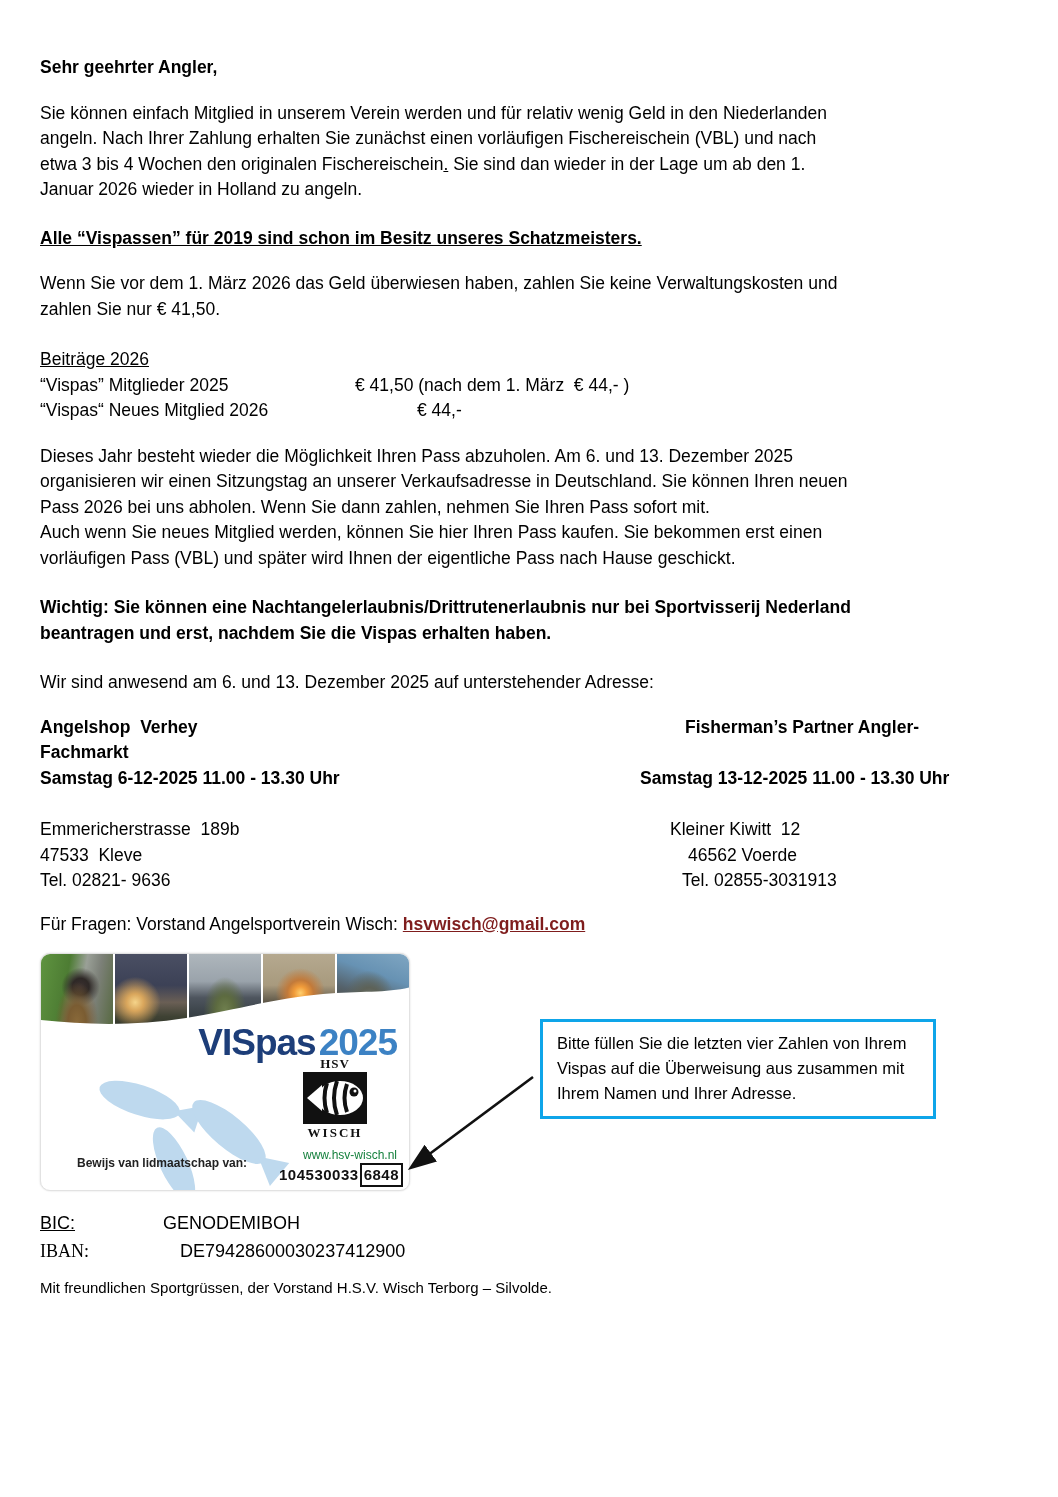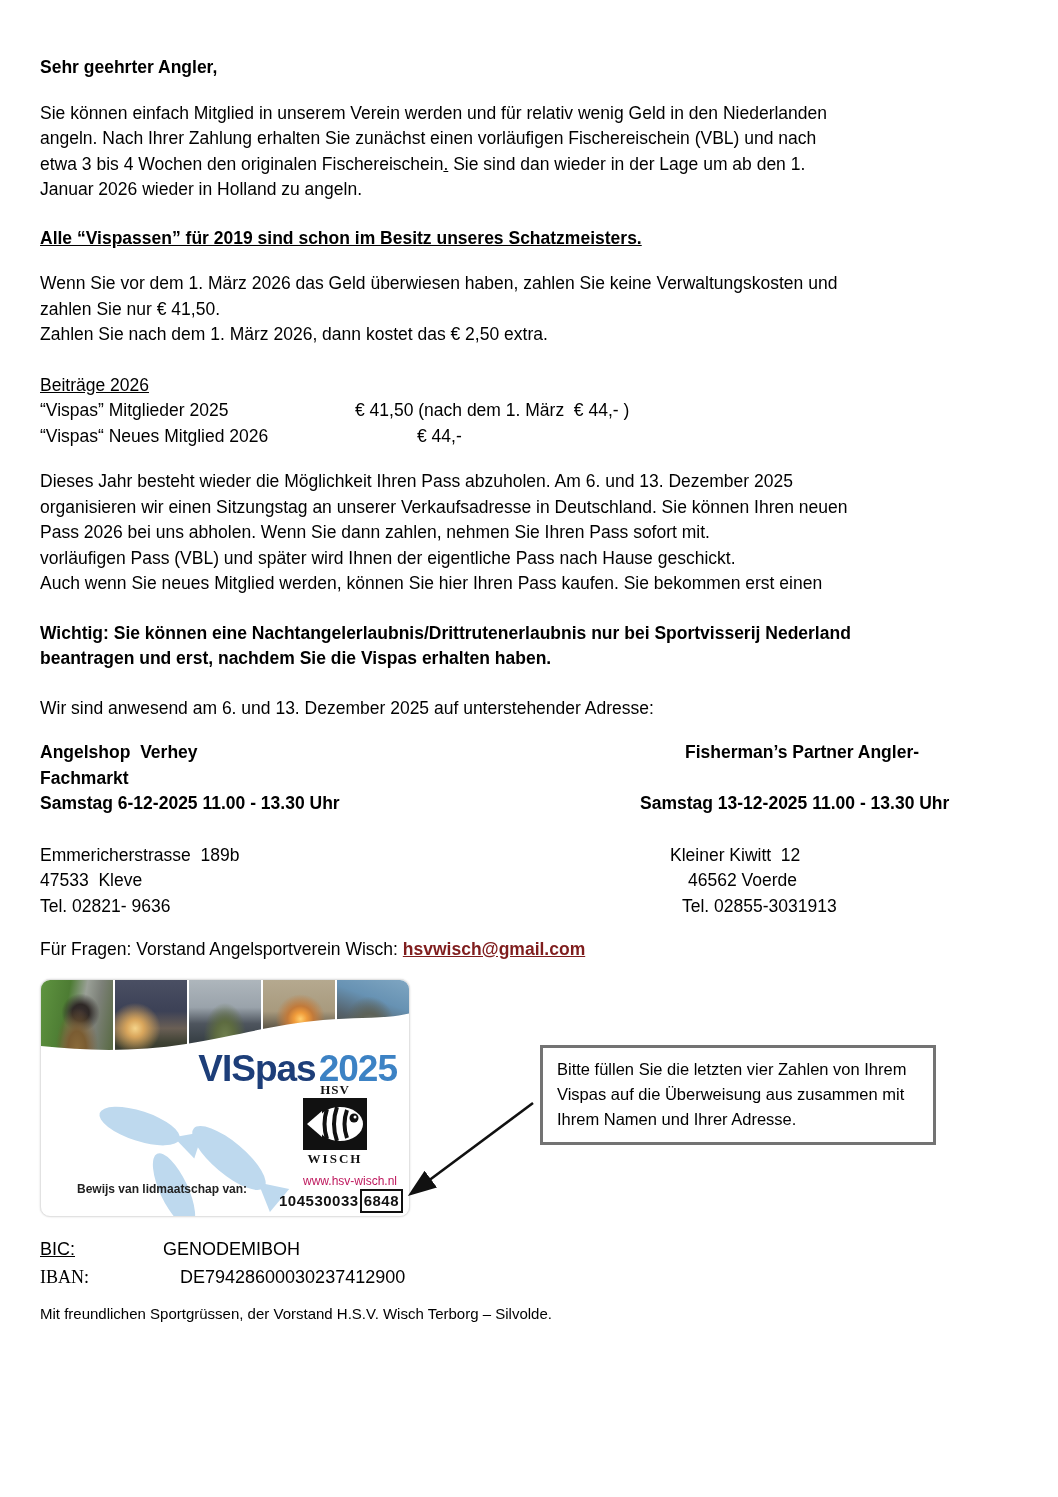--- a/index.html
+++ b/index.html
@@ -71,26 +71,26 @@
   .card-title { position:absolute; top:70px; right:12px; font-size:37px; line-height:38px; font-weight:bold; letter-spacing:-1px; }
   .tv { color:#1d3e79; }
   .ty { color:#3c82c4; margin-left:3px; }
   .watermark { position:absolute; left:38px; top:118px; width:250px; height:118px; }
   .membership { position:absolute; left:36px; top:172px; font-size:12px; line-height:15px; color:#333; white-space:pre; }
   .membership .head { font-weight:bold; color:#222; }
   .club-logo { position:absolute; left:258px; top:103px; width:72px; text-align:center; font-family:"Liberation Serif", serif; color:#111; }
   .club-logo .hsv { font-size:13px; line-height:14px; font-weight:bold; letter-spacing:1px; }
   .logo-box { width:64px; height:52px; background:#111; margin:1px auto 0; }
   .club-logo .wisch { font-size:13px; line-height:14px; font-weight:bold; letter-spacing:2px; margin-top:2px; }
-  .website { position:absolute; right:12px; top:194px; font-size:12px; line-height:14px; color:#be185d; }
+  .website { position:absolute; right:12px; top:194px; font-size:12px; line-height:14px; color:#15803d; }
   .card-number { position:absolute; right:6px; top:209px; font-size:15px; line-height:20px; font-weight:bold; letter-spacing:.5px; color:#111; }
   .num-box { display:inline-block; border:2px solid #111; padding:0 2px; margin-left:1px; }
   .note-box {
     position:absolute; left:500px; top:68px; width:396px;
-    border:3px solid #737373; padding:9px 14px 10px;
+    border:3px solid #0ea5e9; padding:9px 14px 10px;
     font-size:16.5px; line-height:25px; white-space:normal;
   }
   .arrow-svg { position:absolute; left:352px; top:116px; width:152px; height:116px; }
 
   .bank-row { font-size:18px; line-height:28px; white-space:pre; }
   .bank-label-bic { display:inline-block; width:123px;text-decoration:underline; }
   .bank-label-iban { display:inline-block; width:140px;font-family:Liberation Serif, serif; }
   .bank-head { font-weight:bold; text-decoration:underline; }
   .closing { font-size:15px; line-height:20px; }
 </style>
@@ -106,35 +106,34 @@
     <div class="line">angeln. Nach Ihrer Zahlung erhalten Sie zunächst einen vorläufigen Fischereischein (VBL) und nach</div>
     <div class="line"><span>etwa 3 bis 4 Wochen den originalen Fischereischein</span><span class="u">.</span><span> Sie sind dan wieder in der Lage um ab den 1.</span></div>
     <div class="line">Januar 2026 wieder in Holland zu angeln.</div>
   </div>
 
   <div class="blk mt-h1 line b u">Alle “Vispassen” für 2019 sind schon im Besitz unseres Schatzmeisters.</div>
 
   <div class="blk mt-pay">
     <div class="line">Wenn Sie vor dem 1. März 2026 das Geld überwiesen haben, zahlen Sie keine Verwaltungskosten und</div>
     <div class="line">zahlen Sie nur € 41,50.</div>
-    <div class="line">Zahlen Sie nach dem 1. März 2026, dann kostet das € 2,50 extra.</div>
   </div>
 
   <div class="blk mt-fees">
     <div class="line u">Beiträge 2026</div>
     <div class="line"><span class="fee-label">“Vispas” Mitglieder 2025</span><span>€ 41,50 (nach dem 1. März  € 44,- )</span></div>
     <div class="line"><span class="fee-label">“Vispas“ Neues Mitglied 2026</span><span class="fee-indent">€ 44,-</span></div>
   </div>
 
   <div class="blk mt-pick">
     <div class="line">Dieses Jahr besteht wieder die Möglichkeit Ihren Pass abzuholen. Am 6. und 13. Dezember 2025</div>
     <div class="line">organisieren wir einen Sitzungstag an unserer Verkaufsadresse in Deutschland. Sie können Ihren neuen</div>
     <div class="line">Pass 2026 bei uns abholen. Wenn Sie dann zahlen, nehmen Sie Ihren Pass sofort mit.</div>
+    <div class="line">Auch wenn Sie neues Mitglied werden, können Sie hier Ihren Pass kaufen. Sie bekommen erst einen</div>
     <div class="line">vorläufigen Pass (VBL) und später wird Ihnen der eigentliche Pass nach Hause geschickt.</div>
-    <div class="line">Auch wenn Sie neues Mitglied werden, können Sie hier Ihren Pass kaufen. Sie bekommen erst einen</div>
   </div>
 
   <div class="blk mt-wicht b">
     <div class="line">Wichtig: Sie können eine Nachtangelerlaubnis/Drittrutenerlaubnis nur bei Sportvisserij Nederland</div>
     <div class="line">beantragen und erst, nachdem Sie die Vispas erhalten haben.</div>
   </div>
 
   <div class="blk mt-pres line">Wir sind anwesend am 6. und 13. Dezember 2025 auf unterstehender Adresse:</div>
 
   <div class="blk mt-shops">

